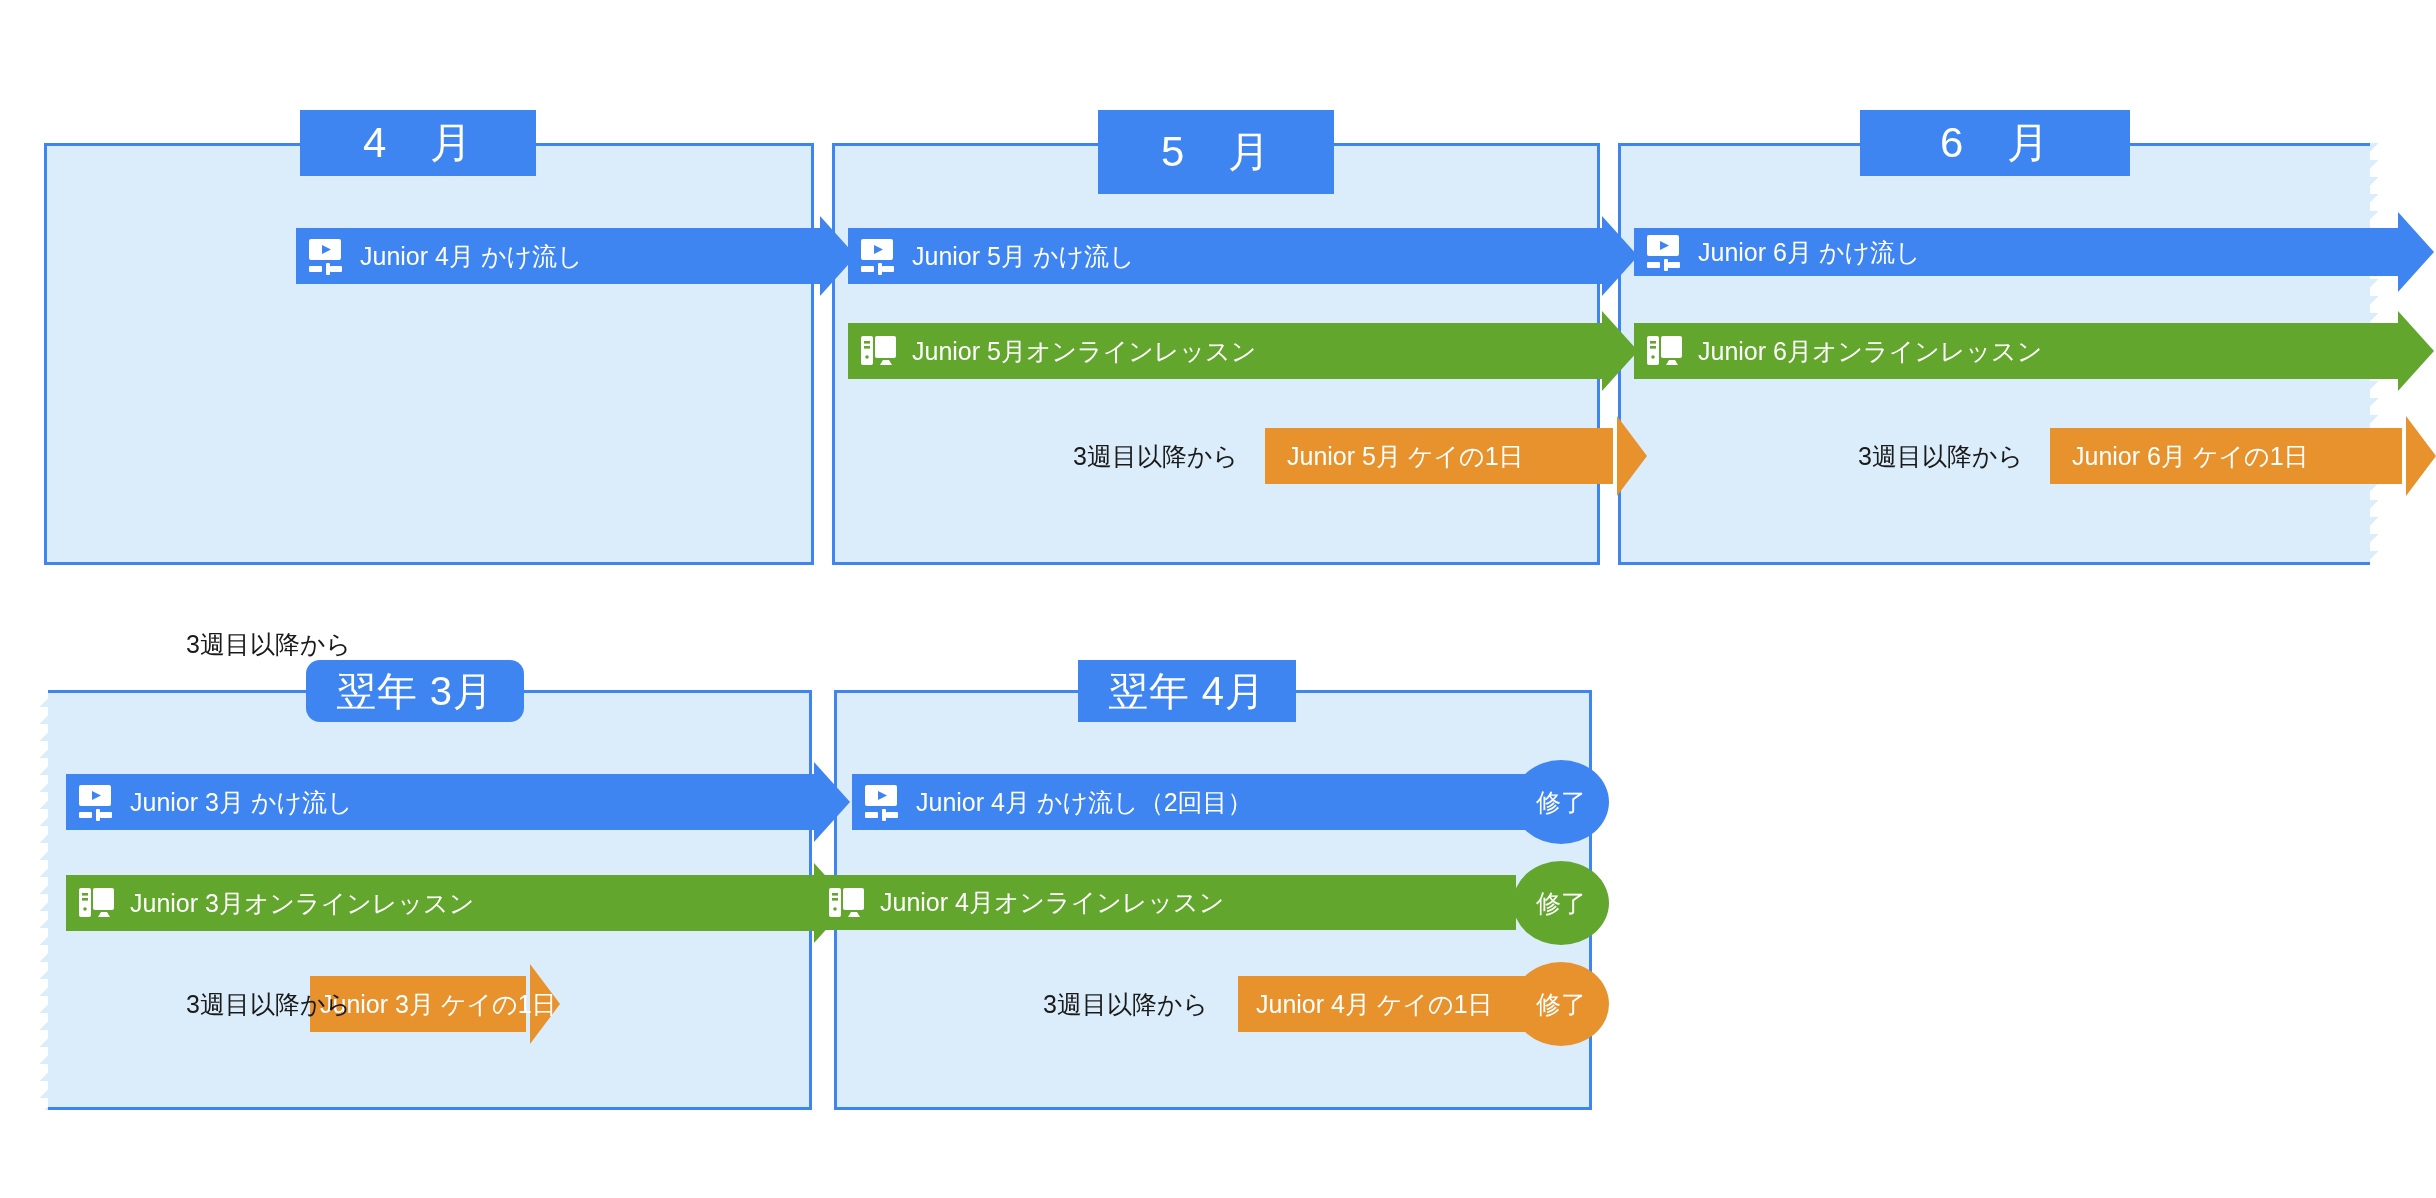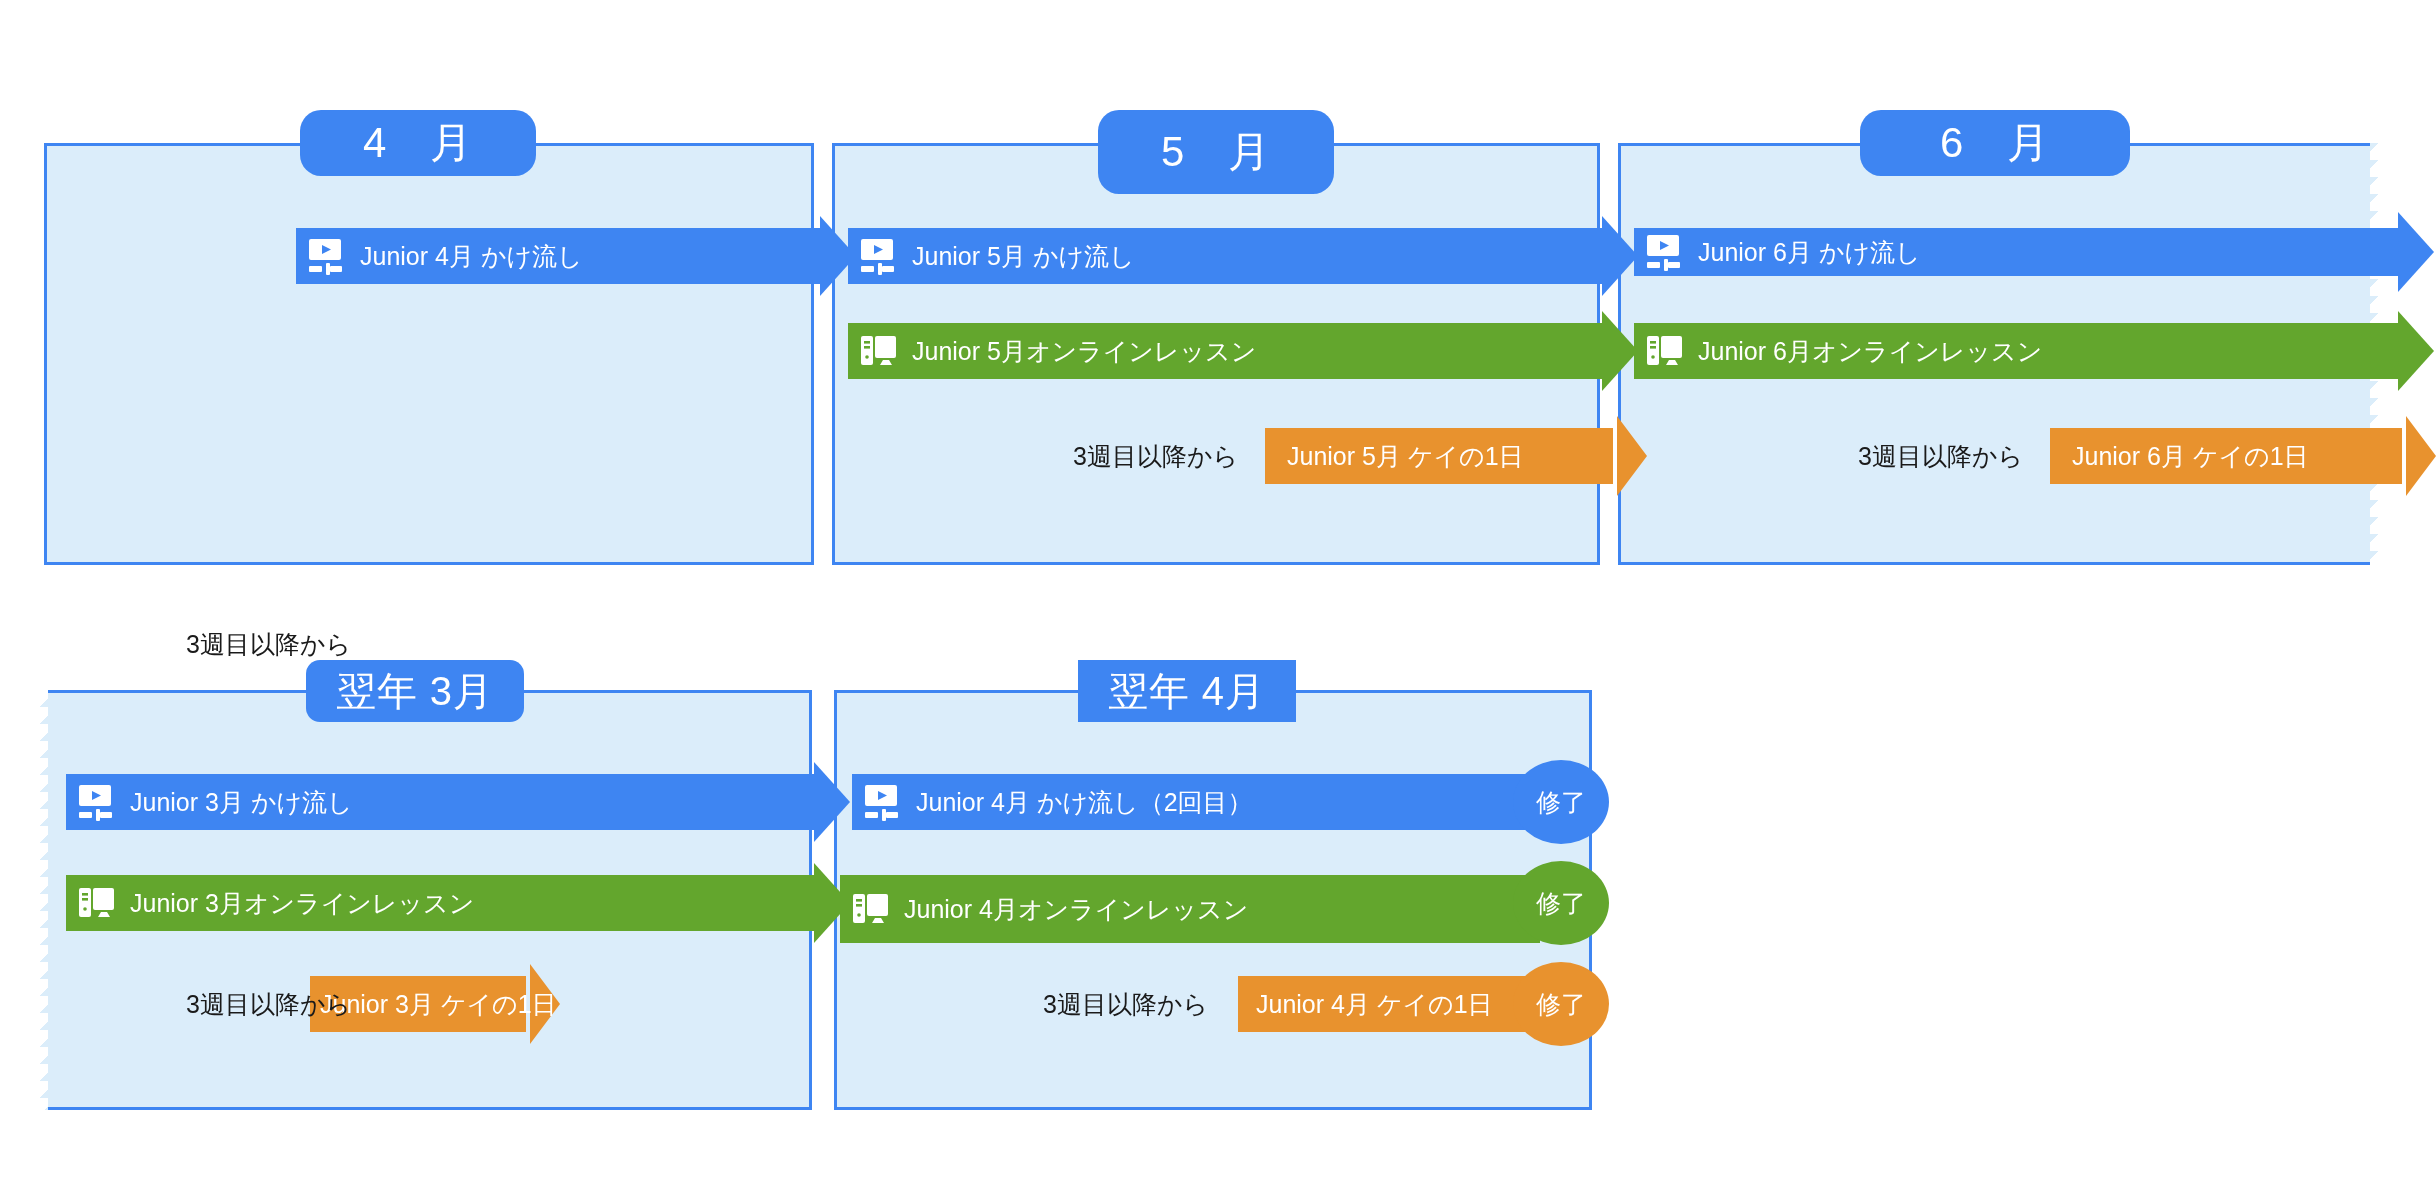--- a/index.html
+++ b/index.html
@@ -57,21 +57,21 @@
     position: absolute;
     background: #3E85F2;
     color: #ffffff;
     display: flex;
     align-items: center;
     justify-content: center;
     white-space: pre;
     letter-spacing: 0.02em;
     z-index: 40;
   }
-  .month-chip.big { font-size: 42px; border-radius: 21px; }
+  .month-chip.big { font-size: 42px; }
   .month-chip.med { font-size: 40px; }
 
   
   .bar {
     position: absolute;
     display: flex;
     align-items: center;
     box-sizing: border-box;
     z-index: 25;
   }
@@ -321,21 +321,21 @@
         <rect x="5" y="5" width="32" height="21" rx="2" fill="#ffffff"></rect>
         <polygon points="18,11 18,20 27,15.5" fill="#3E85F2"></polygon>
         <rect x="5" y="32" width="13" height="6" rx="1" fill="#ffffff"></rect>
         <rect x="22" y="29" width="4" height="12" rx="1" fill="#ffffff"></rect>
         <rect x="26" y="32" width="12" height="6" rx="1" fill="#ffffff"></rect>
       </svg>
       <span class="bar-label">Junior 4月 かけ流し（2回目）</span>
     </div>
   </div>
 
-  <div class="bar green" style="left:840px; top:875px; width:700px; height:68px;">
+  <div class="bar green" style="left:816px; top:875px; width:700px; height:55px;">
     <div class="body" style="right:0;"></div>
     <div class="content">
       <svg class="ic" viewBox="0 0 44 44">
         <rect x="5" y="7" width="12" height="29" rx="2" fill="#ffffff"></rect>
         <rect x="8" y="12" width="6" height="2.6" fill="#63A62D"></rect>
         <rect x="8" y="17" width="6" height="2.6" fill="#63A62D"></rect>
         <circle cx="11" cy="28" r="1.8" fill="#63A62D"></circle>
         <rect x="19" y="7" width="21" height="22" rx="2" fill="#ffffff"></rect>
         <polygon points="24,36 36,36 33,31 27,31" fill="#ffffff"></polygon>
       </svg>

